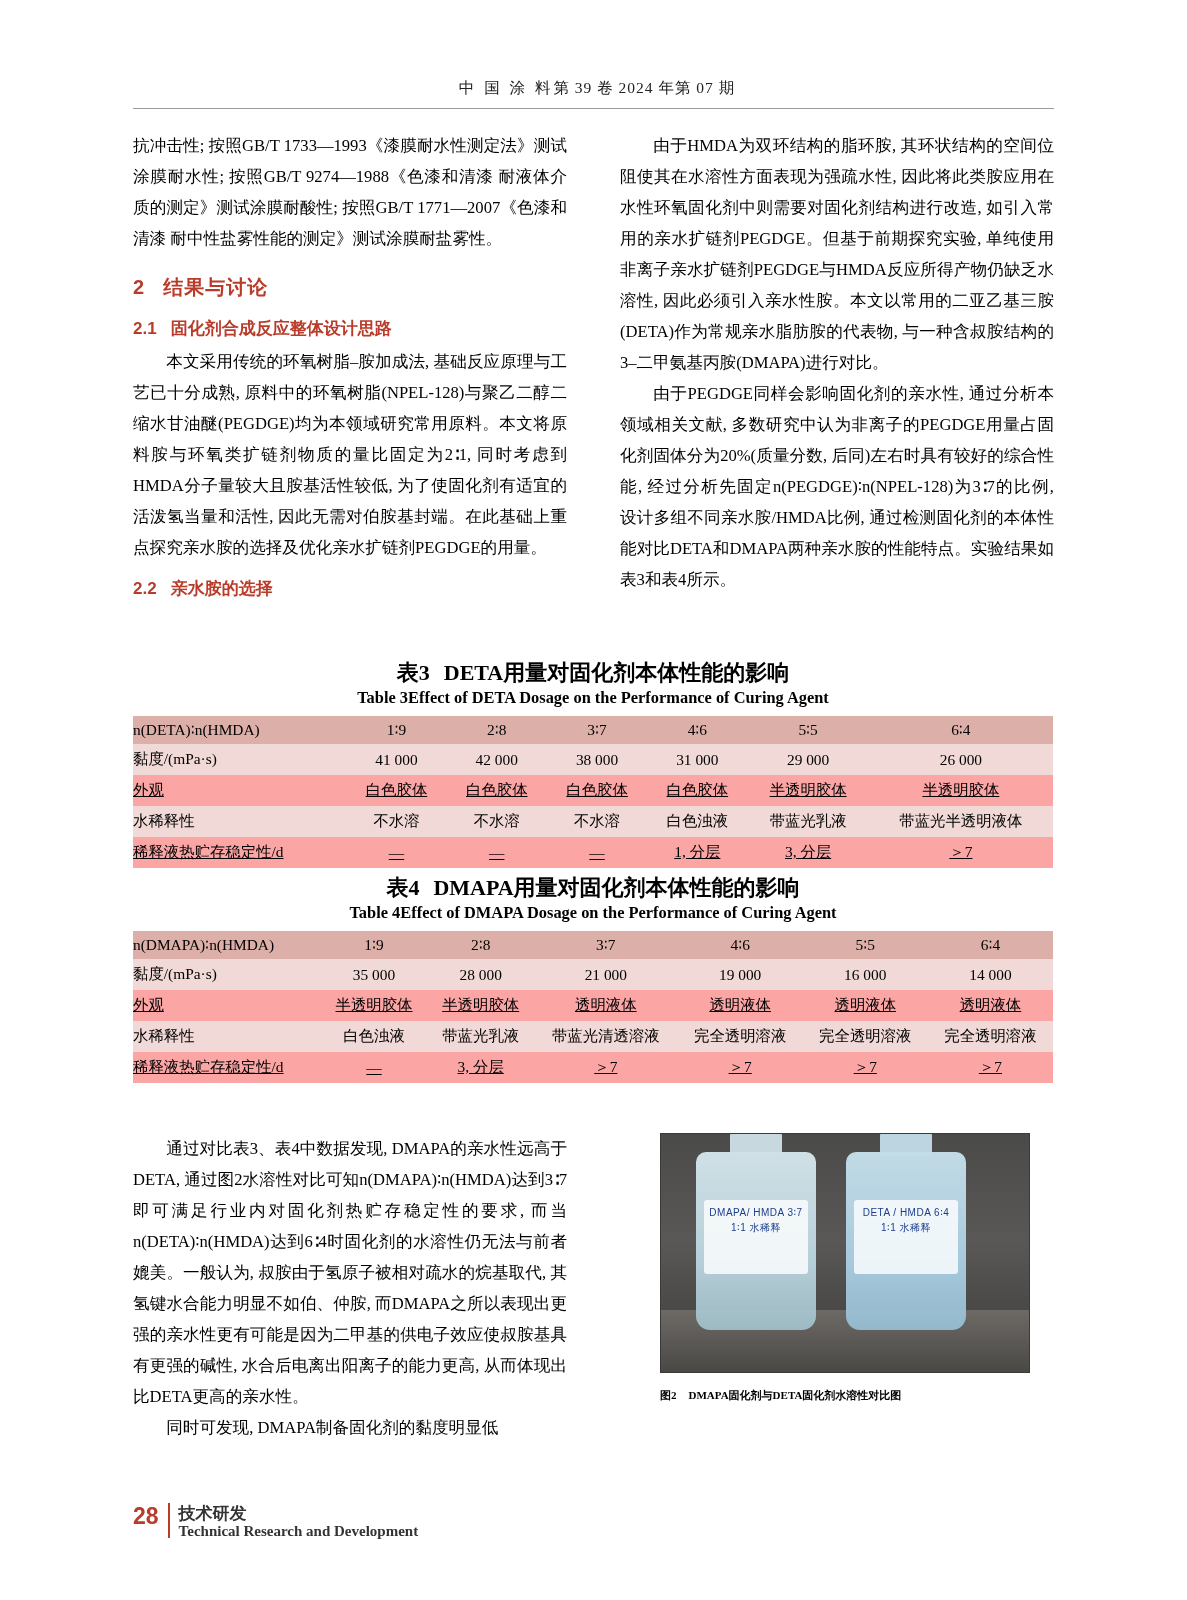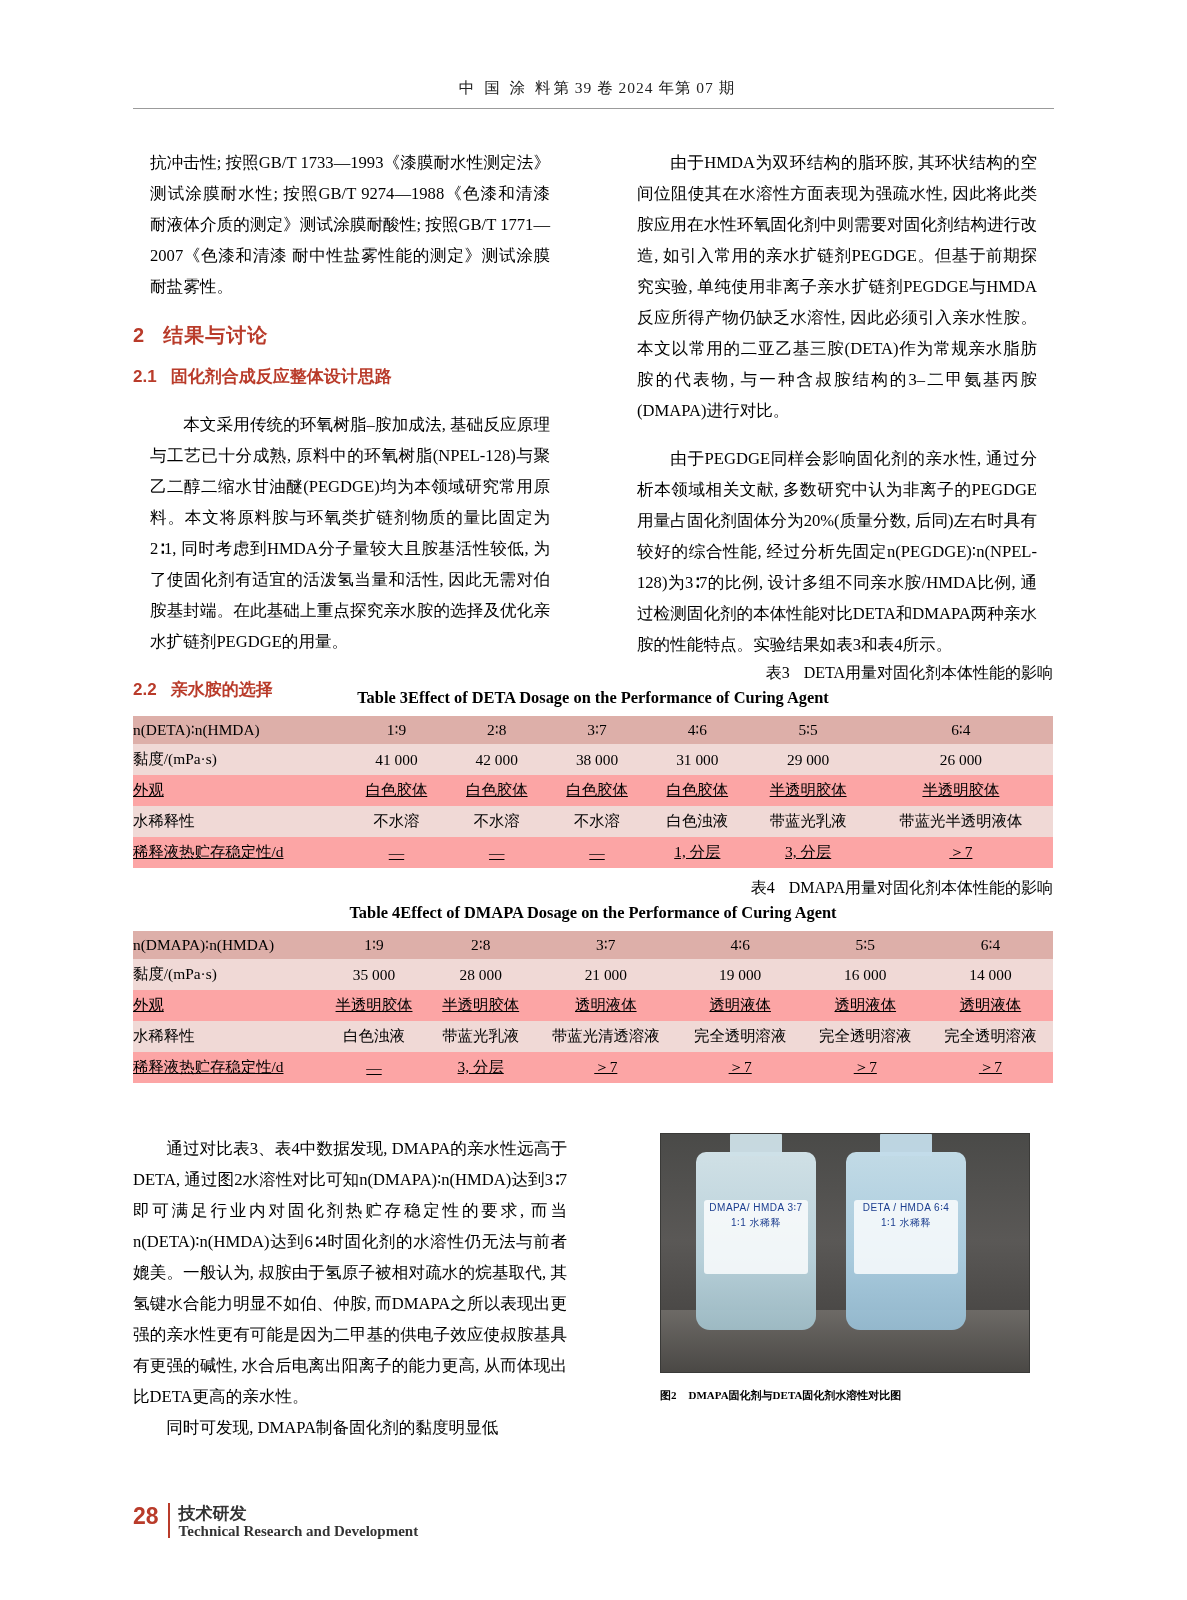--- a/index.html
+++ b/index.html
@@ -47,21 +47,21 @@
     position: absolute;
     top: 130px;
     width: 434px;
     font-size: 16.6px;
     line-height: 31px;
     text-align: justify;
     text-justify: inter-ideograph;
   }
   .col-left { left: 133px; }
   .col-right { left: 620px; }
-  .col p { margin: 17px; }
+  .col p { margin: 0; }
   .indent { text-indent: 2em; }
 
   h2.sec {
     margin: 18px 0 4px 0;
     font-size: 20px;
     font-weight: bold;
     color: #b93b2a;
     font-family: "Liberation Sans", sans-serif;
     letter-spacing: 1px;
   }
@@ -75,23 +75,23 @@
   }
   h3.sub .num { margin-right: 14px; }
 
   
   .table-block {
     position: absolute;
     left: 133px;
     width: 920px;
   }
   .tbl-title {
-    text-align: right;
-    font-weight: normal;
-    font-size: 16px;
+    text-align: center;
+    font-weight: bold;
+    font-size: 22px;
     line-height: 25px;
   }
   .tbl-title .sp { display: inline-block; width: 14px; }
   .tbl-title-en {
     text-align: center;
     font-weight: bold;
     font-size: 16.4px;
     line-height: 25px;
   }
   table.data {
@@ -171,20 +171,21 @@
     left: 8px;
     right: 8px;
     top: 48px;
     height: 74px;
     background: rgba(255,255,255,0.80);
     border-radius: 3px;
     font-family: "Liberation Sans", sans-serif;
     font-size: 10px;
     color: #1b3d8f;
     text-align: center;
+    padding-top: 5px;
     box-sizing: border-box;
     line-height: 15px;
     letter-spacing: 0.5px;
   }
   .bottle-a {
     left: 35px;
     background: linear-gradient(180deg, rgba(215,232,238,0.95) 0%, rgba(188,214,224,0.95) 60%, rgba(160,190,200,0.95) 100%);
   }
   .bottle-a .neck { background: rgba(205,224,232,0.95); }
   .bottle-b {

